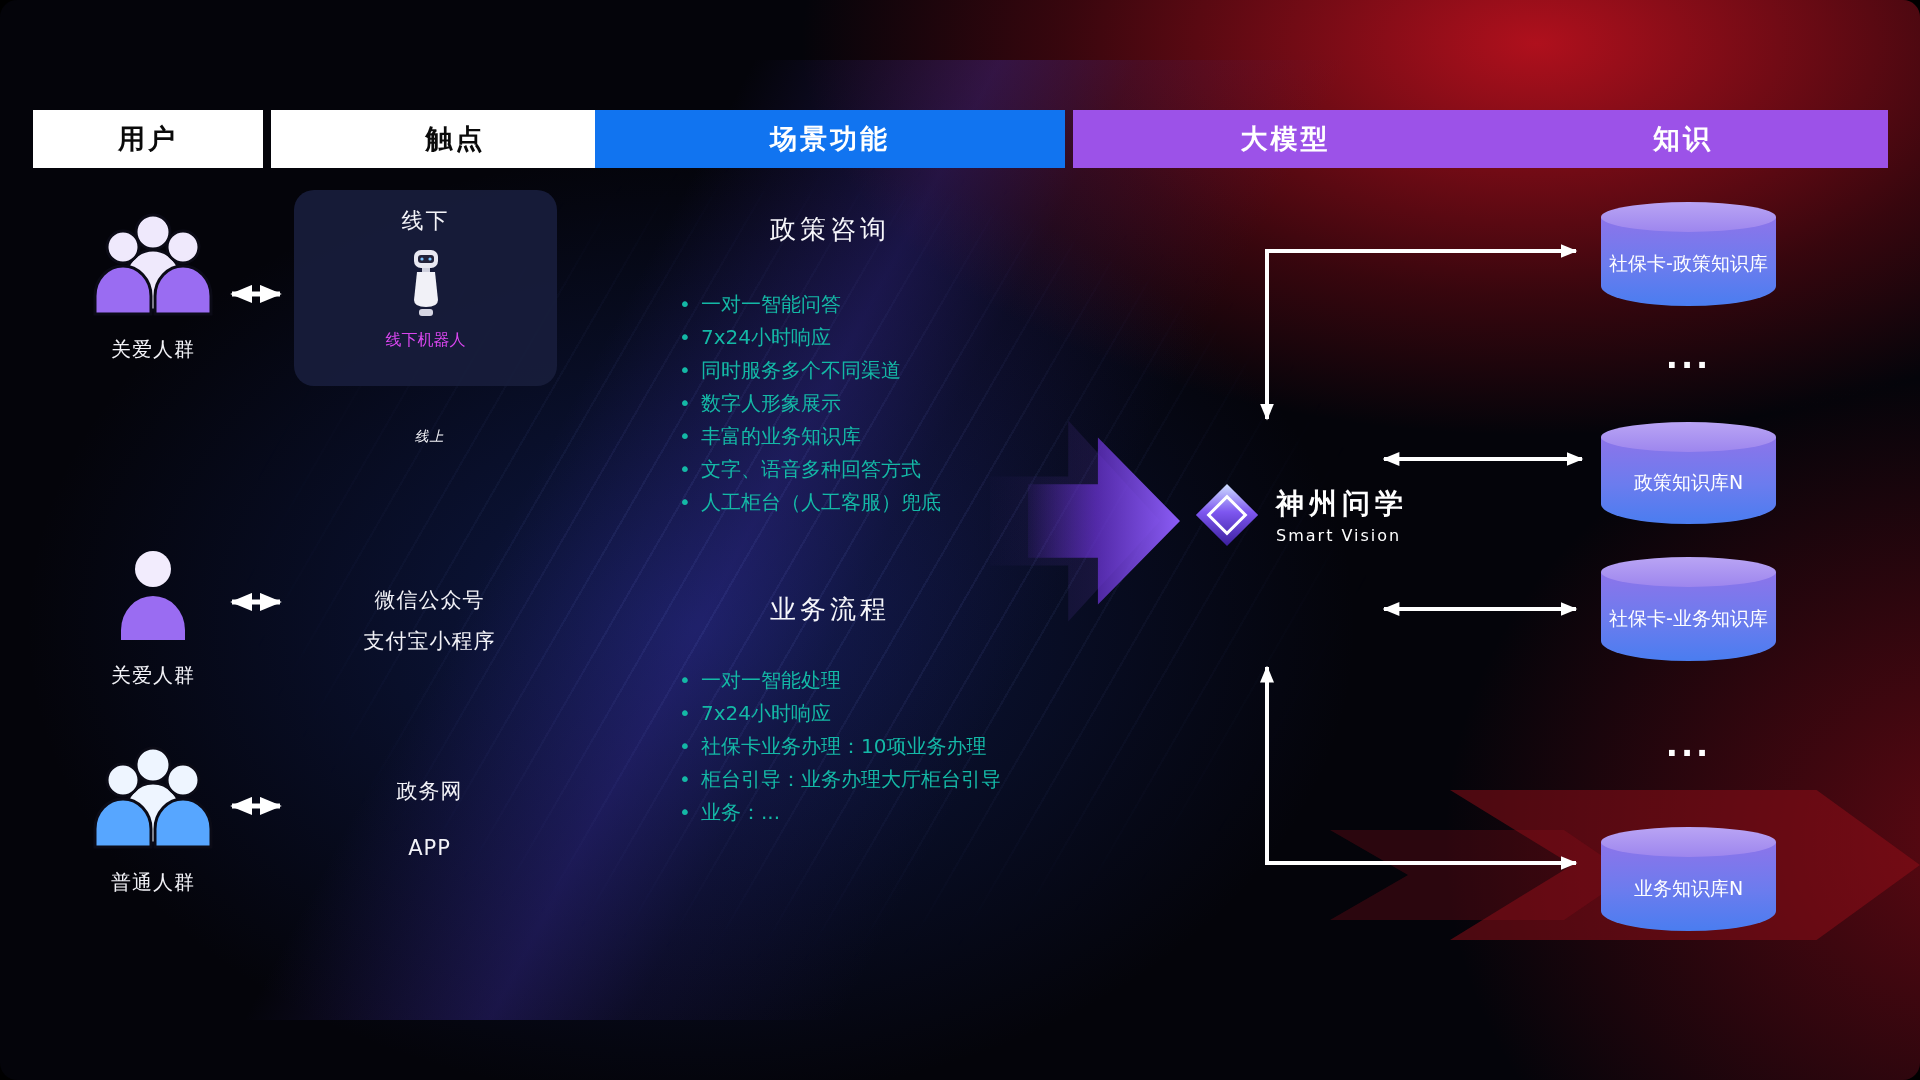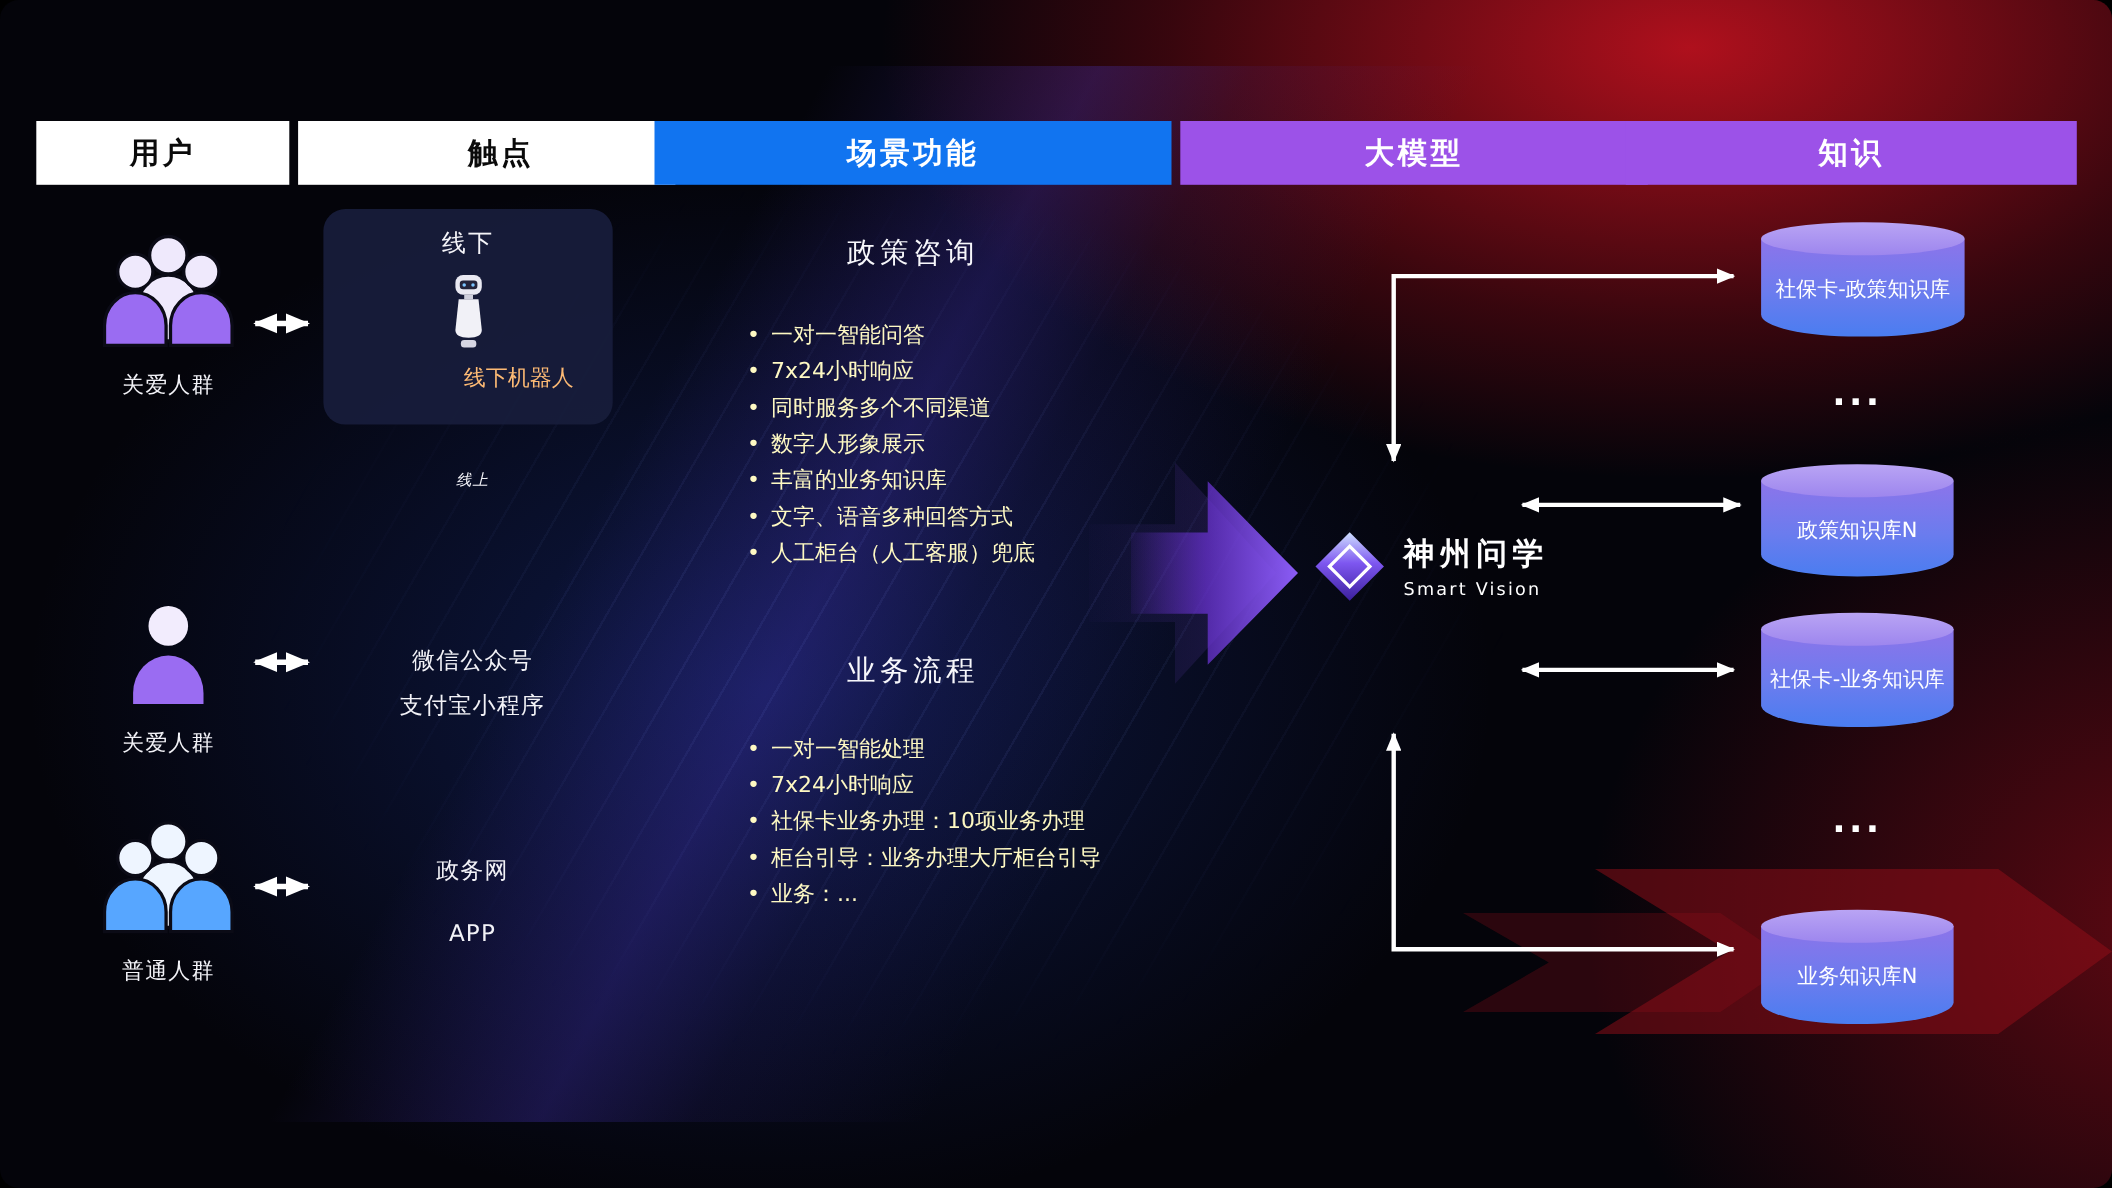--- a/index.html
+++ b/index.html
@@ -34,26 +34,26 @@
 
   
   .user-block{position:absolute;width:130px;text-align:center;}
   .user-label{margin-top:14px;font-size:20px;color:#f2f2f7;letter-spacing:1px;}
 
   
   .offline-box{position:absolute;left:294px;top:190px;width:263px;height:196px;
     background:rgba(24,29,60,0.92);border-radius:20px;}
   .offline-title{position:absolute;top:16px;left:0;width:100%;text-align:center;font-size:22px;color:#f4f4f8;letter-spacing:2px;}
   .robot{position:absolute;left:50%;top:58px;transform:translateX(-50%);}
-  .offline-robot-label{position:absolute;top:140px;left:0;width:100%;text-align:center;font-size:20px;color:#fdba74;padding-left:46px;}
+  .offline-robot-label{position:absolute;top:140px;left:0;width:100%;text-align:center;font-size:16px;color:#d946ef;}
   .tp-label{position:absolute;left:271px;width:317px;text-align:center;font-size:21px;color:#f2f2f7;letter-spacing:1px;}
 
   
   .fn-title{position:absolute;left:595px;width:470px;text-align:center;font-size:26px;letter-spacing:4px;color:#f7f7fb;}
-  .fn-list{position:absolute;left:677px;margin:0;padding:0;list-style:none;font-size:20px;color:#fef9c3;}
+  .fn-list{position:absolute;left:677px;margin:0;padding:0;list-style:none;font-size:20px;color:#14b8a6;}
   .fn-list li{line-height:33px;padding-left:24px;position:relative;}
   .fn-list li::before{content:"•";position:absolute;left:2px;}
 
   
   .big-arrow{position:absolute;left:1028px;top:424px;width:152px;height:194px;
     background:linear-gradient(90deg, rgba(88,42,180,0.12), rgba(105,50,210,0.72) 45%, #8b5cf6);
     clip-path:polygon(0 31%,46% 31%,46% 7%,100% 50%,46% 93%,46% 69%,0 69%);}
   .big-arrow-echo{position:absolute;left:990px;top:404px;width:170px;height:234px;opacity:0.22;
     background:linear-gradient(90deg, rgba(88,42,180,0.1), #7c4ae0);
     clip-path:polygon(0 31%,46% 31%,46% 7%,100% 50%,46% 93%,46% 69%,0 69%);}
@@ -193,21 +193,21 @@
         <rect x="15" y="15" width="44" height="44" fill="url(#dg)"></rect>
         <rect x="24" y="24" width="26" height="26" fill="none" stroke="#ffffff" stroke-width="3"></rect>
       </g>
     </svg>
     <div class="logo-text">
       <div class="logo-name">神州问学</div>
       <div class="logo-sub">Smart Vision</div>
     </div>
   </div>
 
-  <div class="cylinder" style="top:202px;height:104px;padding-left:10px;">
+  <div class="cylinder" style="top:202px;height:104px;">
     <div class="cyl-top"></div>
     <div class="cyl-body"></div>
     <div class="cyl-label">社保卡-政策知识库</div>
   </div>
   <div class="kn-ellipsis" style="top:338px;">...</div>
   <div class="cylinder" style="top:422px;height:102px;">
     <div class="cyl-top"></div>
     <div class="cyl-body"></div>
     <div class="cyl-label">政策知识库N</div>
   </div>

